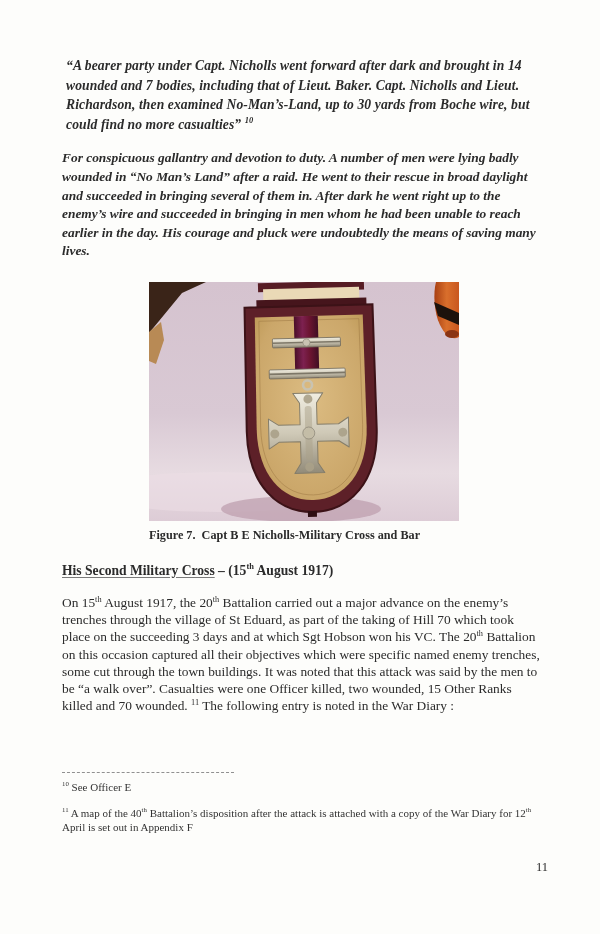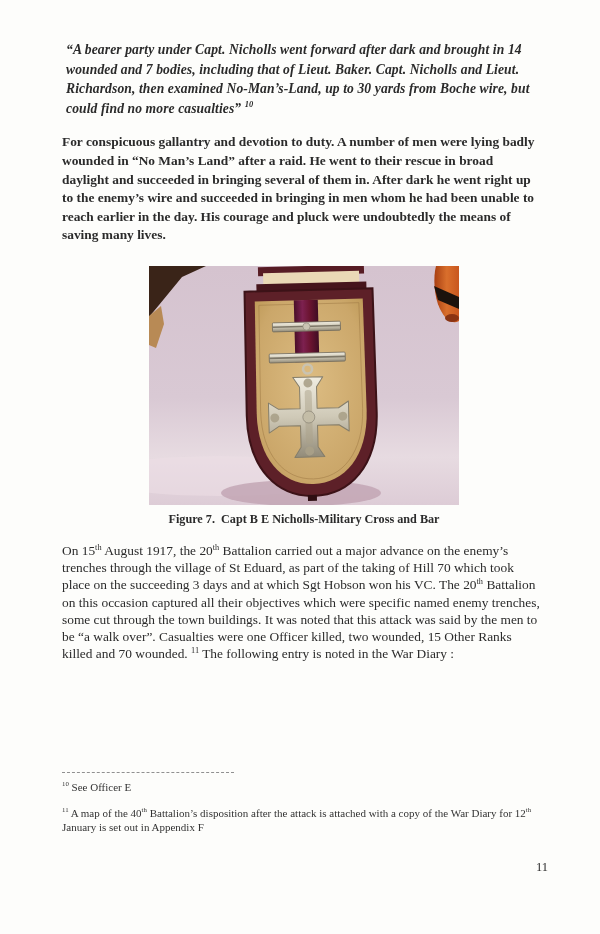--- a/index.html
+++ b/index.html
@@ -9,45 +9,45 @@
     background:#fdfdfb;
     font-family:"Liberation Serif", serif;
     color:#2b2b2b;
     box-sizing:border-box;
     padding:40px 60px 0 62px;
     overflow:hidden;
   }
   sup{font-size:0.62em;line-height:0;vertical-align:super;}
   .u{text-decoration:underline;text-decoration-color:#7a7a7a;text-underline-offset:2px;}
   .quote{
-    margin:0 0 0 4px;
+    margin:16px 0 0 4px;
     font-weight:bold;font-style:italic;
     font-size:13.6px;line-height:19.6px;
     letter-spacing:0.1px;
   }
   .intro{
     margin:9px 0 0 0;
     font-size:13.4px;line-height:18px;
   }
   .citation{
     margin:15px 0 0 0;
     font-weight:bold;
-    font-size:13.4px;line-height:18.6px;
+    font-size:13.4px;line-height:18.6px;font-style:italic;
   }
   .figure{
     width:310px;
     margin:21px 0 0 87px;
   }
   .photo{
     width:310px;height:239px;
     display:block;
   }
   .caption{
     margin-top:7px;
-    text-align:center;
+    text-align:left;
     font-weight:bold;
     font-size:12.2px;
   }
   .heading{
     margin:20px 0 0 0;
     font-weight:bold;
     font-size:13.6px;
   }
   .para2{
     margin:15px 0 0 0;
@@ -166,24 +166,25 @@
         </g>
         <circle cx="159" cy="151" r="6" fill="#c4bda7" stroke="#8a8475" stroke-width="0.7"></circle>
 
         <rect x="156" y="229" width="9" height="6" fill="#2e0e12"></rect>
       </g>
     </svg>
 
     <div class="caption">Figure 7.&nbsp; Capt B E Nicholls-Military Cross and Bar</div>
   </div>
 
+  <h2 class="heading"><span class="u">His Second Military Cross</span><span> – </span><span>(15</span><sup>th</sup><span> August 1917)</span></h2>
 
   <p class="para2"><span>On 15</span><sup>th</sup><span> August 1917, the 20</span><sup>th</sup><span> Battalion carried out a major advance on the enemy’s trenches through the village of St Eduard, as part of the taking of Hill 70 which took place on the succeeding 3 days and at which Sgt Hobson won his VC. The 20</span><sup>th</sup><span> Battalion on this occasion captured all their objectives which were specific named enemy trenches, some cut through the town buildings. It was noted that this attack was said by the men to be “a walk over”. Casualties were one Officer killed, two wounded, 15 Other Ranks killed and 70 wounded. </span><sup>11</sup><span> The following entry is noted in the War Diary :</span></p>
 
   <div class="footnotes">
     <div class="fn-rule"></div>
     <div class="fn"><sup>10</sup><span> See Officer E</span></div>
-    <div class="fn"><sup>11</sup><span> A map of the 40</span><sup>th</sup><span> Battalion’s disposition after the attack is attached with a copy of the War Diary for 12</span><sup>th</sup><span> January is set out in Appendix F</span></div>
+    <div class="fn"><sup>11</sup><span> A map of the 40</span><sup>th</sup><span> Battalion’s disposition after the attack is attached with a copy of the War Diary for 12</span><sup>th</sup><span> April is set out in Appendix F</span></div>
   </div>
 
   <div class="page-number">11</div>
 
 </div>
 
 </body></html>

